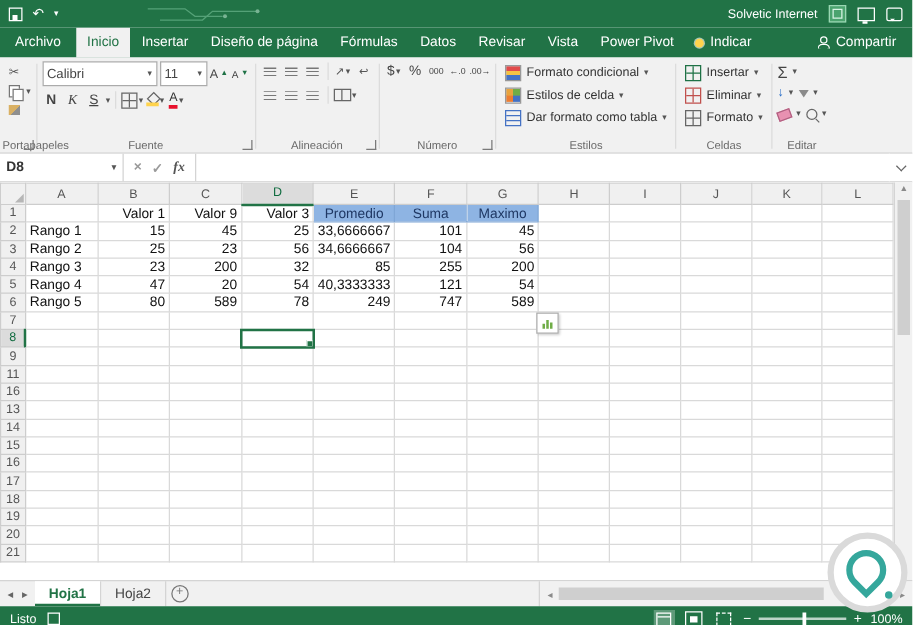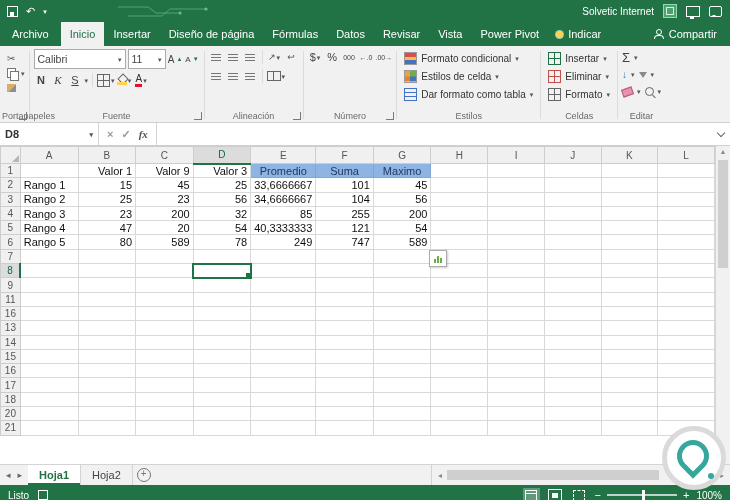--- a/index.html
+++ b/index.html
@@ -700,20 +700,35 @@
               <td class="cell"></td>
               <td class="cell"></td>
               <td class="cell"></td>
               <td class="cell"></td>
               <td class="cell"></td>
               <td class="cell"></td>
               <td class="cell"></td>
               <td class="cell"></td>
             </tr>
             <tr>
+              <th class="rowh">19</th>
+              <td class="cell"></td>
+              <td class="cell"></td>
+              <td class="cell"></td>
+              <td class="cell"></td>
+              <td class="cell"></td>
+              <td class="cell"></td>
+              <td class="cell"></td>
+              <td class="cell"></td>
+              <td class="cell"></td>
+              <td class="cell"></td>
+              <td class="cell"></td>
+              <td class="cell"></td>
+            </tr>
+            <tr>
               <th class="rowh">20</th>
               <td class="cell"></td>
               <td class="cell"></td>
               <td class="cell"></td>
               <td class="cell"></td>
               <td class="cell"></td>
               <td class="cell"></td>
               <td class="cell"></td>
               <td class="cell"></td>
               <td class="cell"></td>

